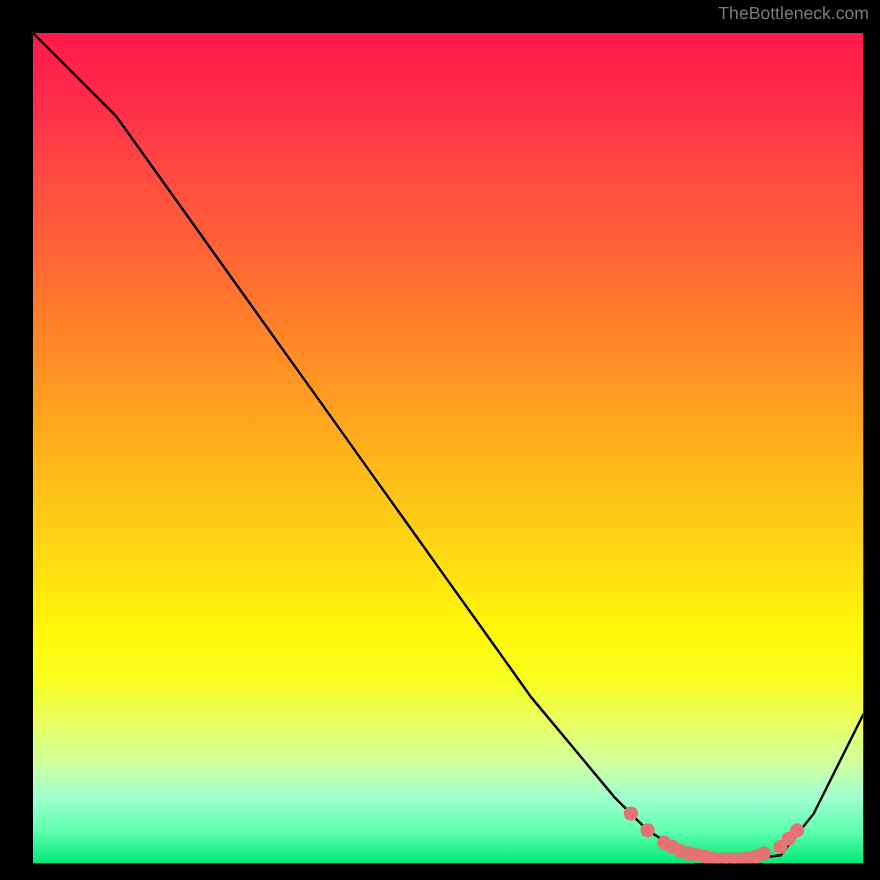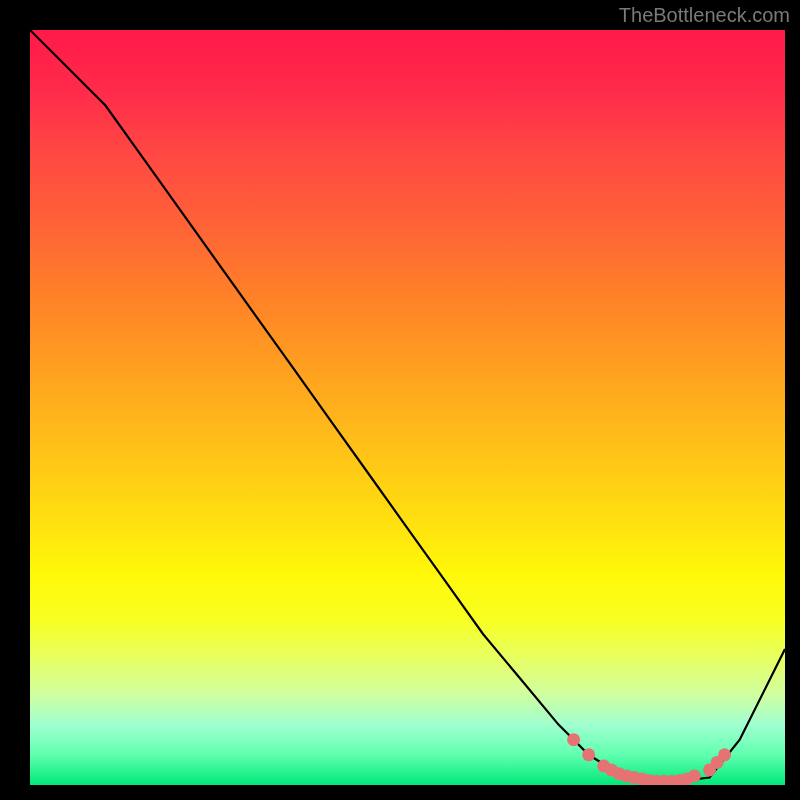--- a/index.html
+++ b/index.html
@@ -8,21 +8,21 @@
     height: 800px;
     background: #000;
     position: relative;
     font-family: Arial, sans-serif;
   }
   .attribution {
     position: absolute;
     top: 4px;
     right: 10px;
     color: #7a7a7a;
-    font-size: 20px;
+    font-size: 16px;
     font-weight: 500;
     z-index: 10;
   }
   .chart-area {
     position: absolute;
     left: 30px;
     top: 30px;
     width: 755px;
     height: 755px;
     overflow: hidden;

